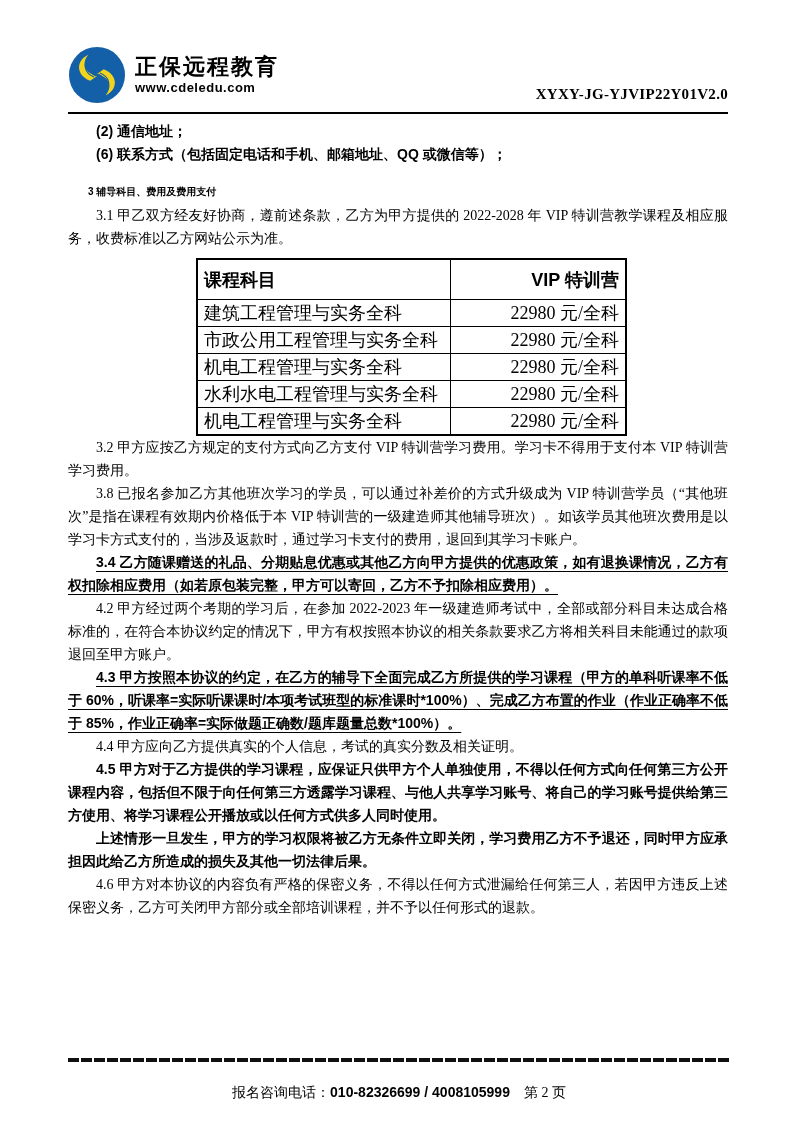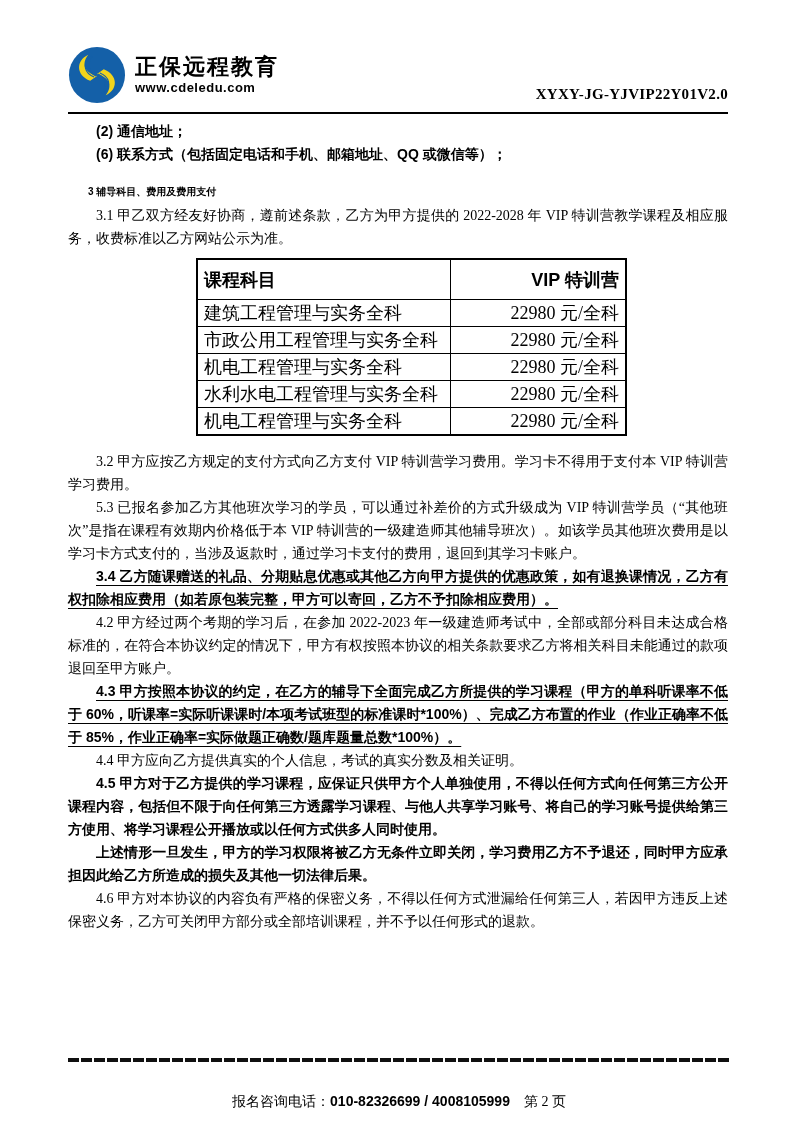--- a/index.html
+++ b/index.html
@@ -32,26 +32,26 @@
   .intro{margin-top:6px;}
 
   
   table.fee{border-collapse:collapse;margin:8px 0 0 128px;width:402px;
             border:2px solid #000;table-layout:fixed;}
   table.fee th,table.fee td{border:1px solid #000;font-size:18px;padding:0 6px;}
   table.fee th{height:39px;font-family:"Liberation Sans","DejaVu Sans",sans-serif;font-weight:700;}
   table.fee td{height:26px;}
   .col-subject{width:240px;text-align:left;}
   .col-price{width:162px;text-align:right;}
-  .after-table{margin-top:14px;}
+  .after-table{}
 
   
   .footer{position:absolute;left:68px;right:62px;top:1058px;}
   .footer-line{height:4px;background:repeating-linear-gradient(90deg,#101010 0 11px,#ffffff 11px 13px);}
-  .footer-text{text-align:center;margin-top:30px;font-size:14px;line-height:18px;}
+  .footer-text{text-align:center;margin-top:21px;font-size:14px;line-height:18px;}
   .footer-phones{font-family:"Liberation Sans","DejaVu Sans",sans-serif;font-weight:700;}
   .footer-page{margin-left:14px;}
 </style>
 </head>
 <body>
 
 <div class="page">
 
   <div class="hdr">
     <div class="brand">
@@ -109,21 +109,21 @@
       <td class="col-price">22980 元/全科</td>
     </tr>
     <tr>
       <td class="col-subject">机电工程管理与实务全科</td>
       <td class="col-price">22980 元/全科</td>
     </tr>
   </tbody>
     </table>
 
   <p class="para ind after-table">3.2 甲方应按乙方规定的支付方式向乙方支付 VIP 特训营学习费用。学习卡不得用于支付本 VIP 特训营学习费用。</p>
-  <p class="para ind">5.3 已报名参加乙方其他班次学习的学员，可以通过补差价的方式升级成为 VIP 特训营学员（“其他班次”是指在课程有效期内价格低于本 VIP 特训营的一级建造师其他辅导班次）。如该学员其他班次费用是以学习卡方式支付的，当涉及返款时，通过学习卡支付的费用，退回到其学习卡账户。</p>
+  <p class="para ind">3.8 已报名参加乙方其他班次学习的学员，可以通过补差价的方式升级成为 VIP 特训营学员（“其他班次”是指在课程有效期内价格低于本 VIP 特训营的一级建造师其他辅导班次）。如该学员其他班次费用是以学习卡方式支付的，当涉及返款时，通过学习卡支付的费用，退回到其学习卡账户。</p>
   <p class="para ind b u">3.4 乙方随课赠送的礼品、分期贴息优惠或其他乙方向甲方提供的优惠政策，如有退换课情况，乙方有权扣除相应费用（如若原包装完整，甲方可以寄回，乙方不予扣除相应费用）。</p>
 
   <p class="para ind">4.2 甲方经过两个考期的学习后，在参加 2022-2023 年一级建造师考试中，全部或部分科目未达成合格标准的，在符合本协议约定的情况下，甲方有权按照本协议的相关条款要求乙方将相关科目未能通过的款项退回至甲方账户。</p>
   <p class="para ind b u">4.3 甲方按照本协议的约定，在乙方的辅导下全面完成乙方所提供的学习课程（甲方的单科听课率不低于 60%，听课率=实际听课课时/本项考试班型的标准课时*100%）、完成乙方布置的作业（作业正确率不低于 85%，作业正确率=实际做题正确数/题库题量总数*100%）。</p>
   <p class="para ind">4.4 甲方应向乙方提供真实的个人信息，考试的真实分数及相关证明。</p>
   <p class="para ind b">4.5 甲方对于乙方提供的学习课程，应保证只供甲方个人单独使用，不得以任何方式向任何第三方公开课程内容，包括但不限于向任何第三方透露学习课程、与他人共享学习账号、将自己的学习账号提供给第三方使用、将学习课程公开播放或以任何方式供多人同时使用。</p>
   <p class="para ind b">上述情形一旦发生，甲方的学习权限将被乙方无条件立即关闭，学习费用乙方不予退还，同时甲方应承担因此给乙方所造成的损失及其他一切法律后果。</p>
   <p class="para ind">4.6 甲方对本协议的内容负有严格的保密义务，不得以任何方式泄漏给任何第三人，若因甲方违反上述保密义务，乙方可关闭甲方部分或全部培训课程，并不予以任何形式的退款。</p>
 
   <div class="footer">

